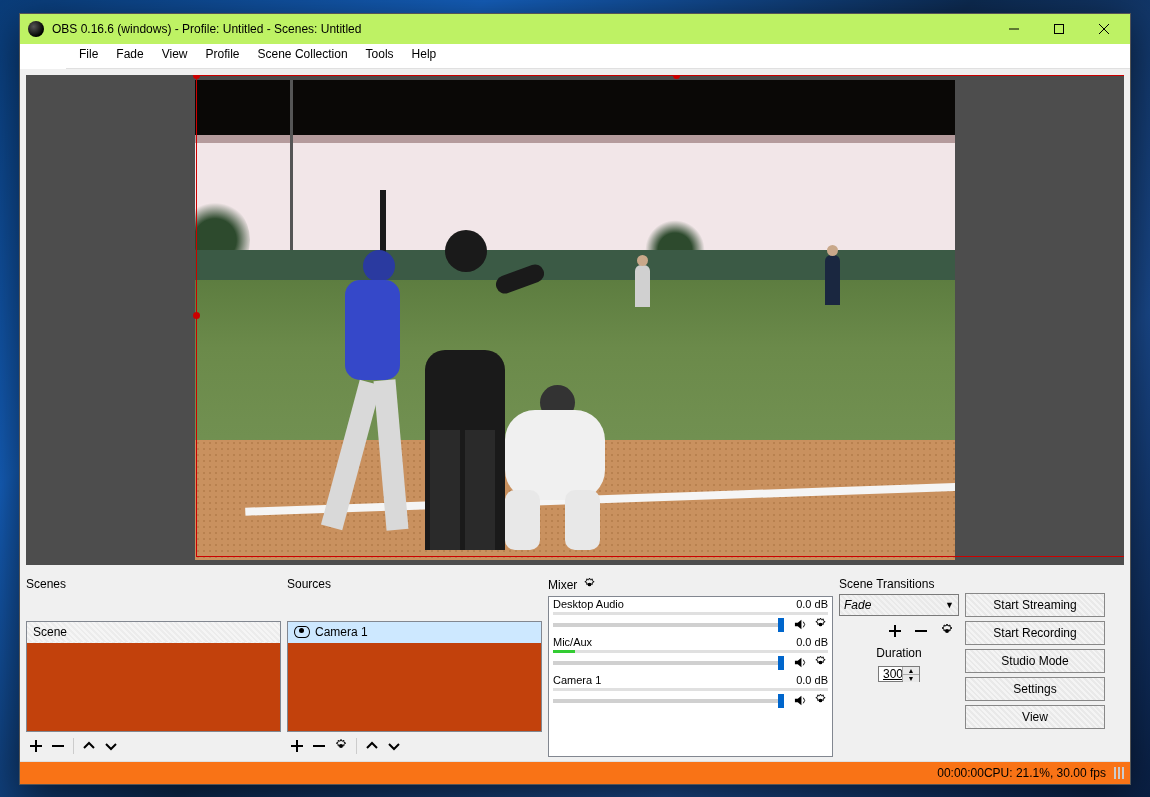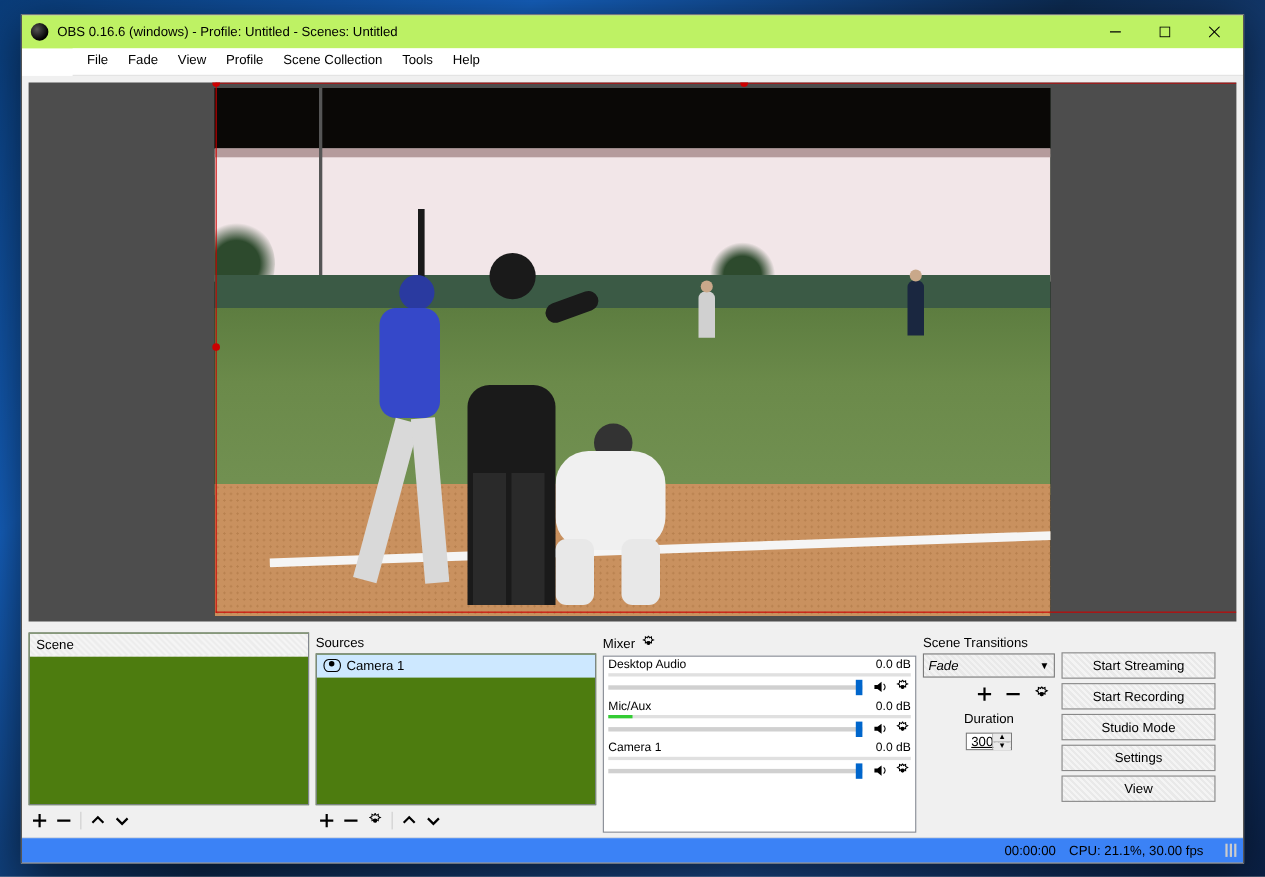--- a/index.html
+++ b/index.html
@@ -104,21 +104,21 @@
   .lightpole{position:absolute;top:0;width:3px;height:170px;background:#555;}
   .lp1{left:95px;}
 
   
   .panels{
     flex:1;display:flex;gap:6px;padding:4px 6px;background:#f0f0f0;
   }
   .panel-col{display:flex;flex-direction:column;}
   .panel-title{font-size:12px;color:#000;padding:2px 0 3px 0;display:flex;align-items:center;gap:4px;}
   .listbox{
-    flex:1;background:#4d7c0f;border:1px solid #828790;overflow-y:auto;
+    flex:1;background:#c2410c;border:1px solid #828790;overflow-y:auto;margin-top:27px;
   }
   .listrow{
     padding:3px 6px;border-bottom:1px dotted transparent;
     display:flex;align-items:center;gap:5px;color:#000;font-size:12px;
   }
   .listrow.sel{background:#cde8ff;}
   .listrow.hdr{background:repeating-linear-gradient(45deg,#f5f5f5,#f5f5f5 2px,#ececec 2px,#ececec 4px);}
   .toolbtns{display:flex;align-items:center;gap:2px;padding-top:3px;height:22px;}
   .tbtn{
     width:20px;height:20px;display:flex;align-items:center;justify-content:center;
@@ -160,22 +160,22 @@
 
   .ctrlbtn{
     height:22px;border:1px solid #888;background:#e9e9e9;
     background-image:repeating-linear-gradient(45deg,#f4f4f4,#f4f4f4 2px,#e9e9e9 2px,#e9e9e9 4px);
     display:flex;align-items:center;justify-content:center;
     font-size:12px;color:#000;margin-bottom:4px;cursor:pointer;
   }
 
   
   .statusbar{
-    height:22px;background:#3b82f6;display:flex;align-items:center;
-    justify-content:flex-end;padding:0 6px;font-size:12px;color:#000;gap:12px;
+    height:22px;background:#f97316;display:flex;align-items:center;
+    justify-content:flex-end;padding:0 6px;font-size:12px;color:#000;
     border-top:1px solid #e0e0e0;
   }
   .statusbar .grip{display:flex;gap:2px;padding-left:8px;}
   .statusbar .grip span{width:2px;height:12px;background:#ccc;}
 
   
   .eye{width:14px;height:10px;border:1px solid #000;border-radius:60% / 100%;position:relative;display:inline-block;}
   .eye::after{content:"";position:absolute;left:4px;top:1px;width:5px;height:5px;background:#000;border-radius:50%;}
 </style>
 </head>
@@ -252,20 +252,21 @@
       <div class="redbox"></div>
       <div class="handle" style="top:-3px;left:167px;"></div>
       <div class="handle" style="top:-3px;left:647px;"></div>
       <div class="handle" style="top:237px;left:167px;"></div>
     </div>
   </div>
 
   <div class="panels">
 
     <div class="panel-col" style="width:255px;">
+      <div class="panel-title">Scenes</div>
       <div class="listbox">
         <div class="listrow hdr">
           <span>Scene</span>
         </div>
       </div>
       <div class="toolbtns">
         <div class="tbtn">
             <svg viewBox="0 0 14 14" stroke="#000" stroke-width="2">
               <line x1="7" y1="1" x2="7" y2="13"></line>
               <line x1="1" y1="7" x2="13" y2="7"></line>

